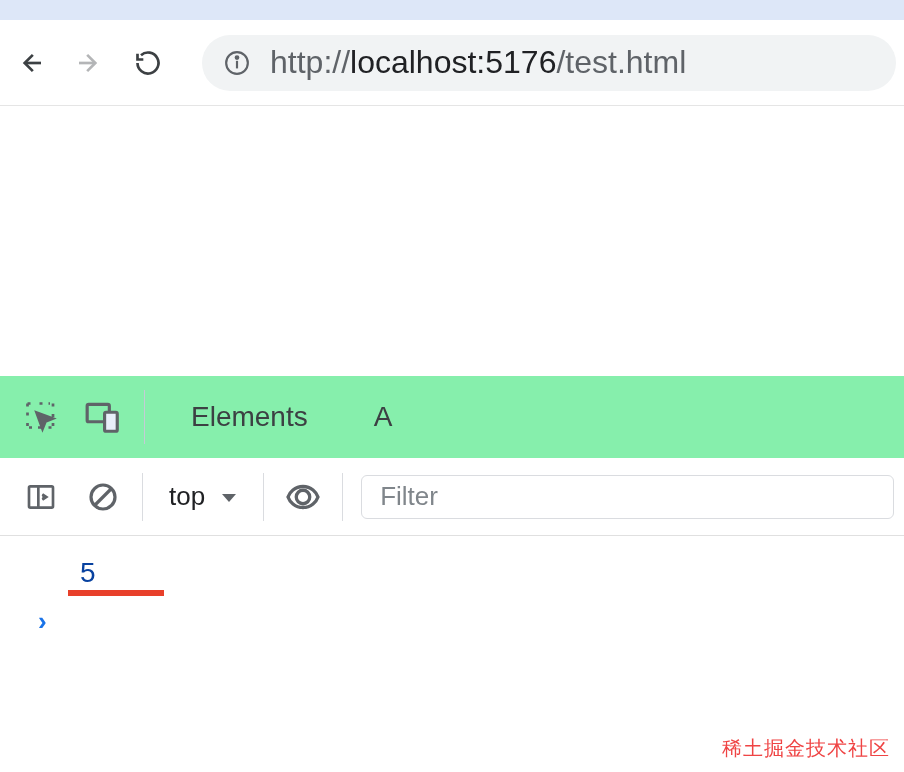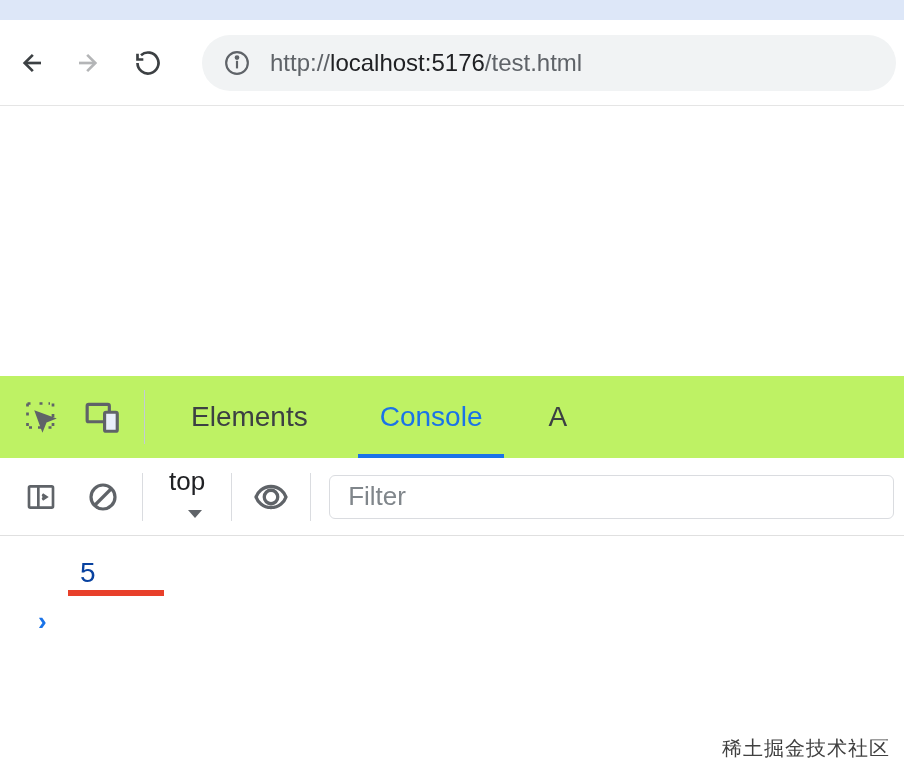--- a/index.html
+++ b/index.html
@@ -13,28 +13,28 @@
     }
     .nav-btn { width: 52px; height: 52px; display: flex; align-items: center; justify-content: center; border: none; background: transparent; cursor: pointer; border-radius: 50%; }
     .nav-btn svg { width: 28px; height: 28px; }
     .nav-btn.disabled svg { opacity: 0.38; }
 
     .url-bar {
       flex: 1; height: 56px; margin-left: 28px; background: #f1f3f4;
       border-radius: 28px; display: flex; align-items: center; padding: 0 22px;
     }
     .url-info-icon { margin-right: 20px; display: flex; }
-    .url-text { font-size: 24px; color: #202124; }
+    .url-text { font-size: 32px; color: #202124; }
     .url-text .gray { color: #5f6368; }
 
     .page-area { height: 270px; background: #fff; }
 
     .devtools-tabs {
       display: flex; align-items: center; height: 82px;
-      background: #bef264; padding: 0 10px;
+      background: #86efac; padding: 0 10px;
     }
     .devtools-icon-btn {
       width: 62px; height: 62px; display: flex; align-items: center; justify-content: center;
       border: none; background: transparent; cursor: pointer;
     }
     .tab-divider { width: 1px; height: 54px; background: #c4cbd6; margin: 0 10px; }
     .devtools-tab {
       padding: 0 36px; height: 100%; display: flex; align-items: center;
       font-size: 28px; color: #3c4043; position: relative; cursor: pointer;
     }
@@ -48,21 +48,21 @@
       display: flex; align-items: center; height: 78px; padding: 0 10px;
       background: #fff; border-bottom: 1px solid #e0e0e0;
     }
     .console-icon-btn {
       width: 62px; height: 62px; display: flex; align-items: center; justify-content: center;
       border: none; background: transparent; cursor: pointer;
     }
     .toolbar-divider { width: 1px; height: 48px; background: #dadce0; margin: 0 8px; }
     .context-selector {
       display: flex; align-items: center; padding: 0 18px; font-size: 26px;
-      color: #202124; cursor: pointer; flex-direction: column;
+      color: #202124; cursor: pointer;
     }
     .context-selector .triangle { margin-left: 16px; }
     .filter-input {
       flex: 1; height: 44px; margin-left: 10px; border: 1px solid #dadce0;
       border-radius: 6px; padding: 0 18px; font-size: 26px;
     }
     .filter-input::placeholder { color: #80868b; }
 
     .console-body { padding: 16px 0; background: #fff; }
     .console-line { padding: 0 80px; font-size: 28px; line-height: 42px; }
@@ -72,21 +72,21 @@
     .underline-red {
       position: absolute; left: -12px; top: 38px; width: 96px; height: 6px;
       background: #e8402a;
     }
     .console-prompt {
       padding: 12px 38px; font-size: 26px; color: #1a73e8; font-weight: bold;
     }
 
     .watermark {
       position: absolute; right: 14px; bottom: 10px; font-size: 20px;
-      color: #404040; letter-spacing: 1px;
+      color: #ef4444; letter-spacing: 1px;
     }
   </style>
 </head>
 <body>
 
 <div class="browser-top"></div>
 
 <div class="browser-toolbar">
   <button class="nav-btn">
     <svg viewBox="0 0 24 24" fill="none" stroke="#3c4043" stroke-width="2.3">
@@ -134,23 +134,20 @@
   <button class="devtools-icon-btn">
     <svg width="38" height="38" viewBox="0 0 24 24" fill="none" stroke="#5f6368" stroke-width="2">
       <rect x="2" y="4" width="14" height="11" rx="1"></rect>
         <rect x="13" y="9" width="8" height="12" rx="1" fill="#e8eef9"></rect>
     </svg>
   </button>
   <div class="tab-divider"></div>
   <div class="devtools-tab">
     <span>Elements</span>
   </div>
-  <div class="devtools-tab active">
-    <span>Console</span>
-  </div>
   <div style="padding-left:30px; font-size:28px; color:#3c4043;">A</div>
 </div>
 
 <div class="console-toolbar">
   <button class="console-icon-btn">
     <svg width="32" height="32" viewBox="0 0 24 24" fill="none" stroke="#5f6368" stroke-width="2">
       <rect x="3" y="4" width="18" height="16" rx="1"></rect>
         <line x1="10" y1="4" x2="10" y2="20"></line>
         <path d="M13 10l3 2-3 2" fill="#5f6368"></path>
     </svg>

